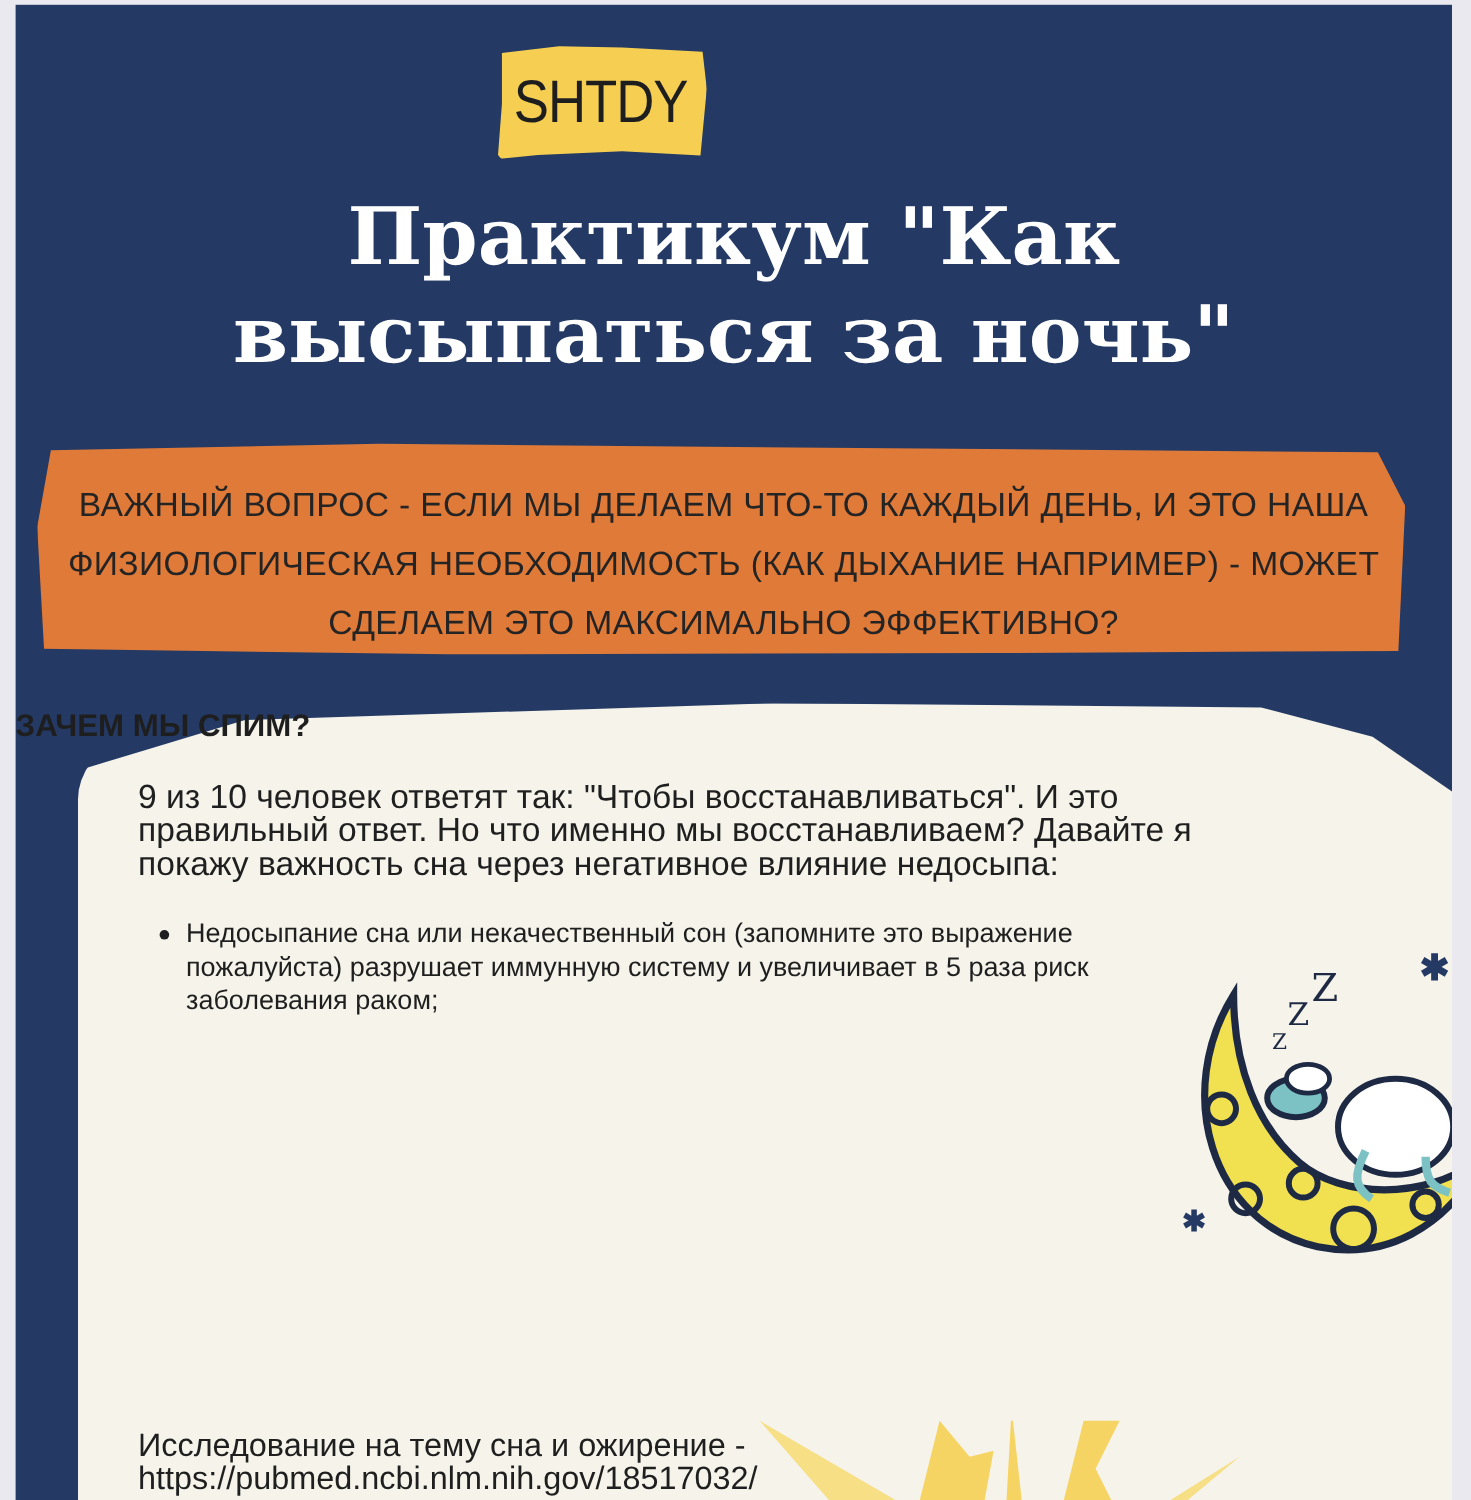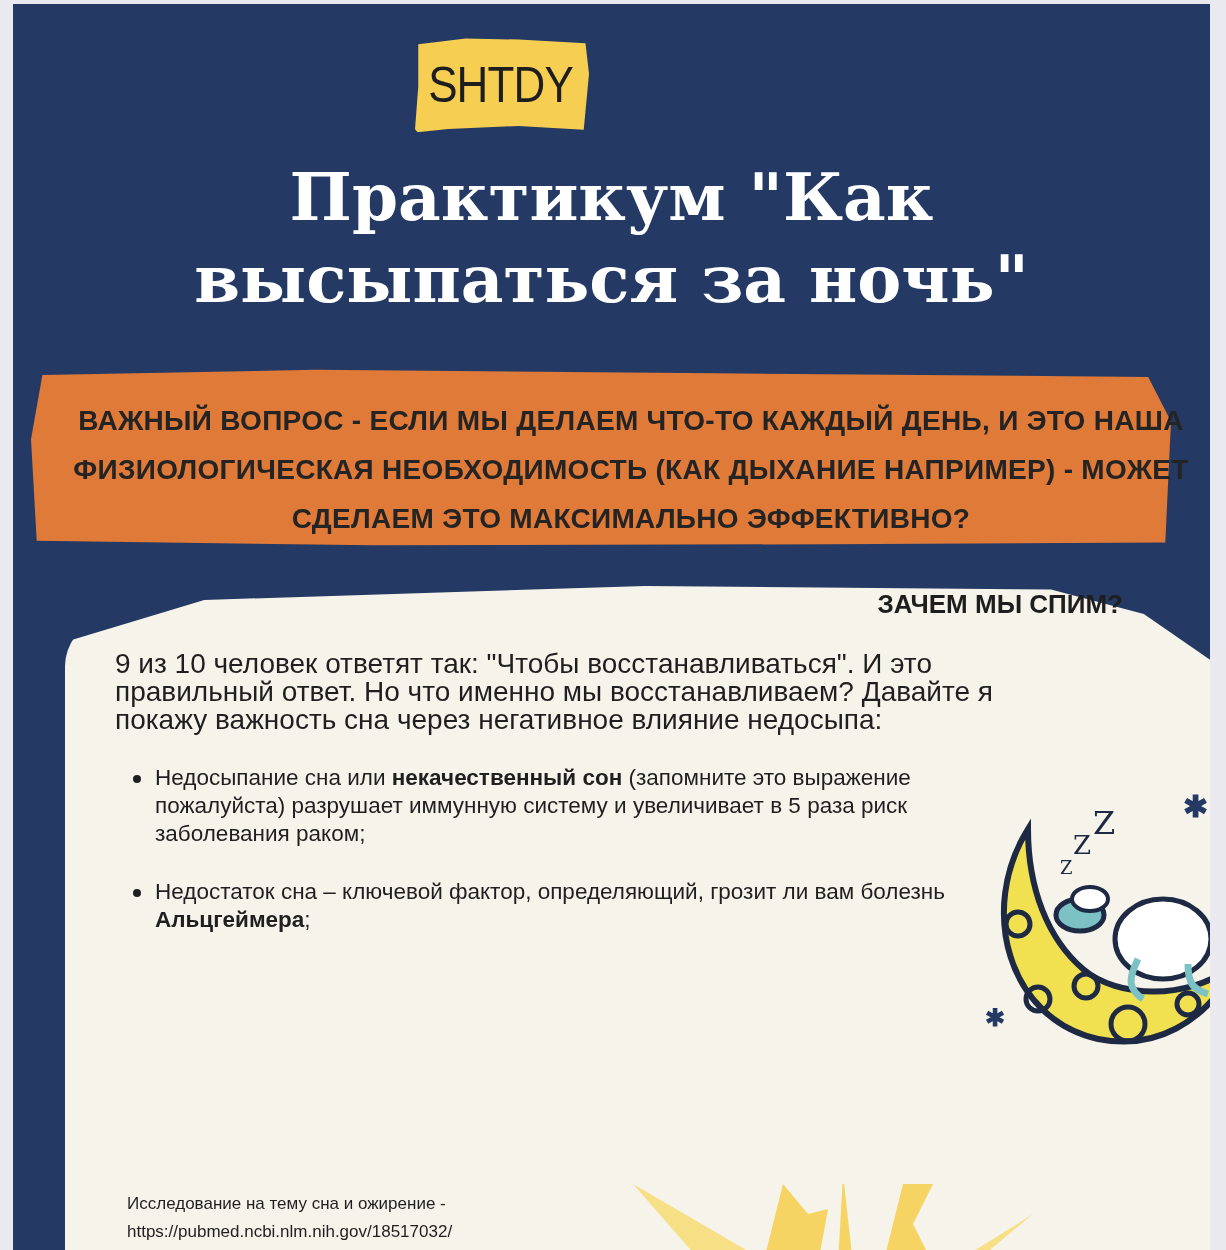--- a/index.html
+++ b/index.html
@@ -31,45 +31,44 @@
     font-family:"DejaVu Serif", serif; font-weight:bold;
     color:#ffffff; font-size:66px; line-height:82px; letter-spacing:0px;
   }
   .question-box {
     position:absolute; left:18px; top:364px; width:1140px; height:178px;
     background:#e07a38;
     clip-path:polygon(1% 4%, 25% 1%, 60% 3%, 98% 5%, 100% 30%, 99.5% 98%, 70% 99%, 30% 99.6%, 0.5% 97%, 0% 40%);
   }
   .question-text {
     position:absolute; left:30px; top:392px; width:1120px; text-align:center;
-    font-weight:bold; font-size:28px; line-height:49px; color:#242424;
+    font-weight:normal; font-size:28px; line-height:49px; color:#242424;
     letter-spacing:0.3px;
-    margin-left:28px;
   }
   .card {
     position:absolute; left:52px; top:582px; width:1160px; height:700px;
     background:#f5f3ea;
     border-radius:140px 150px 0 0 / 80px 70px 0 0;
     clip-path:polygon(0% 8%, 12% 2%, 50% 0%, 85% 0.5%, 93% 4%, 100% 12%, 100% 100%, 0% 100%);
   }
   .card-title {
-    position:absolute; left:0; top:585px; width:1110px; text-align:right;
+    position:absolute; left:0; top:585px; width:1110px; text-align:left;
     font-weight:bold; font-size:26px; color:#1e1e1e;
   }
   .intro {
     position:absolute; left:102px; top:646px; width:900px;
     font-size:28px; line-height:28px; color:#1f1f1f;
   }
   .bullets { position:absolute; left:102px; top:760px; width:880px; margin:0; padding:0; list-style:none; }
   .bullet { position:relative; padding-left:40px; font-size:22.5px; line-height:28px; color:#1f1f1f; margin-bottom:30px; }
   .bullet::before { content:""; position:absolute; left:18px; top:11px; width:8px; height:8px; border-radius:50%; background:#1f1f1f; }
-  .bullet b { font-weight:bold; }
+  .bullet b { font-weight:normal; }
   .footer-note {
     position:absolute; left:102px; top:1186px; width:600px;
-    font-size:17px; line-height:28px; color:#1f1f1f;margin-left:12px;
+    font-size:27px; line-height:28px; color:#1f1f1f;
   }
   .burst { position:absolute; left:600px; top:1180px; }
   .moon { position:absolute; left:975px; top:795px; }
   .star { position:absolute; color:#243a64; font-size:30px; font-weight:bold; }
   .scrollbar-hint {
     position:absolute; right:0; top:0; width:16px; height:1250px; background:#e9e9ef;
   }
 </style>
 </head>
 <body>
@@ -85,21 +84,20 @@
 
   <div class="question-box"></div>
   <div class="question-text">ВАЖНЫЙ ВОПРОС - ЕСЛИ МЫ ДЕЛАЕМ ЧТО-ТО КАЖДЫЙ ДЕНЬ, И ЭТО НАША ФИЗИОЛОГИЧЕСКАЯ НЕОБХОДИМОСТЬ (КАК ДЫХАНИЕ НАПРИМЕР) - МОЖЕТ СДЕЛАЕМ ЭТО МАКСИМАЛЬНО ЭФФЕКТИВНО?</div>
 
   <div class="card"></div>
   <div class="card-title">ЗАЧЕМ МЫ СПИМ?</div>
   <div class="intro">9 из 10 человек ответят так: "Чтобы восстанавливаться". И это правильный ответ. Но что именно мы восстанавливаем? Давайте я покажу важность сна через негативное влияние недосыпа:</div>
 
   <ul class="bullets">
     <li class="bullet"><span> Недосыпание сна или </span><b>некачественный сон</b><span> (запомните это выражение пожалуйста) разрушает иммунную систему и увеличивает в 5 раза риск заболевания раком;</span></li>
-    <li class="bullet"><span>Недостаток сна – ключевой фактор, определяющий, грозит ли вам болезнь </span><b>Альцгеймера</b><span>;</span></li>
   </ul>
 
   <div class="footer-note">
     <div>Исследование на тему сна и ожирение -</div>
     <div>https://pubmed.ncbi.nlm.nih.gov/18517032/</div>
   </div>
 
   <svg class="burst" width="420" height="80" viewBox="0 0 420 80">
     <polygon points="20,0 140,70 90,80" fill="#f7df86"></polygon>
     <polygon points="170,0 195,30 215,25 205,80 150,80" fill="#f6d463"></polygon>

